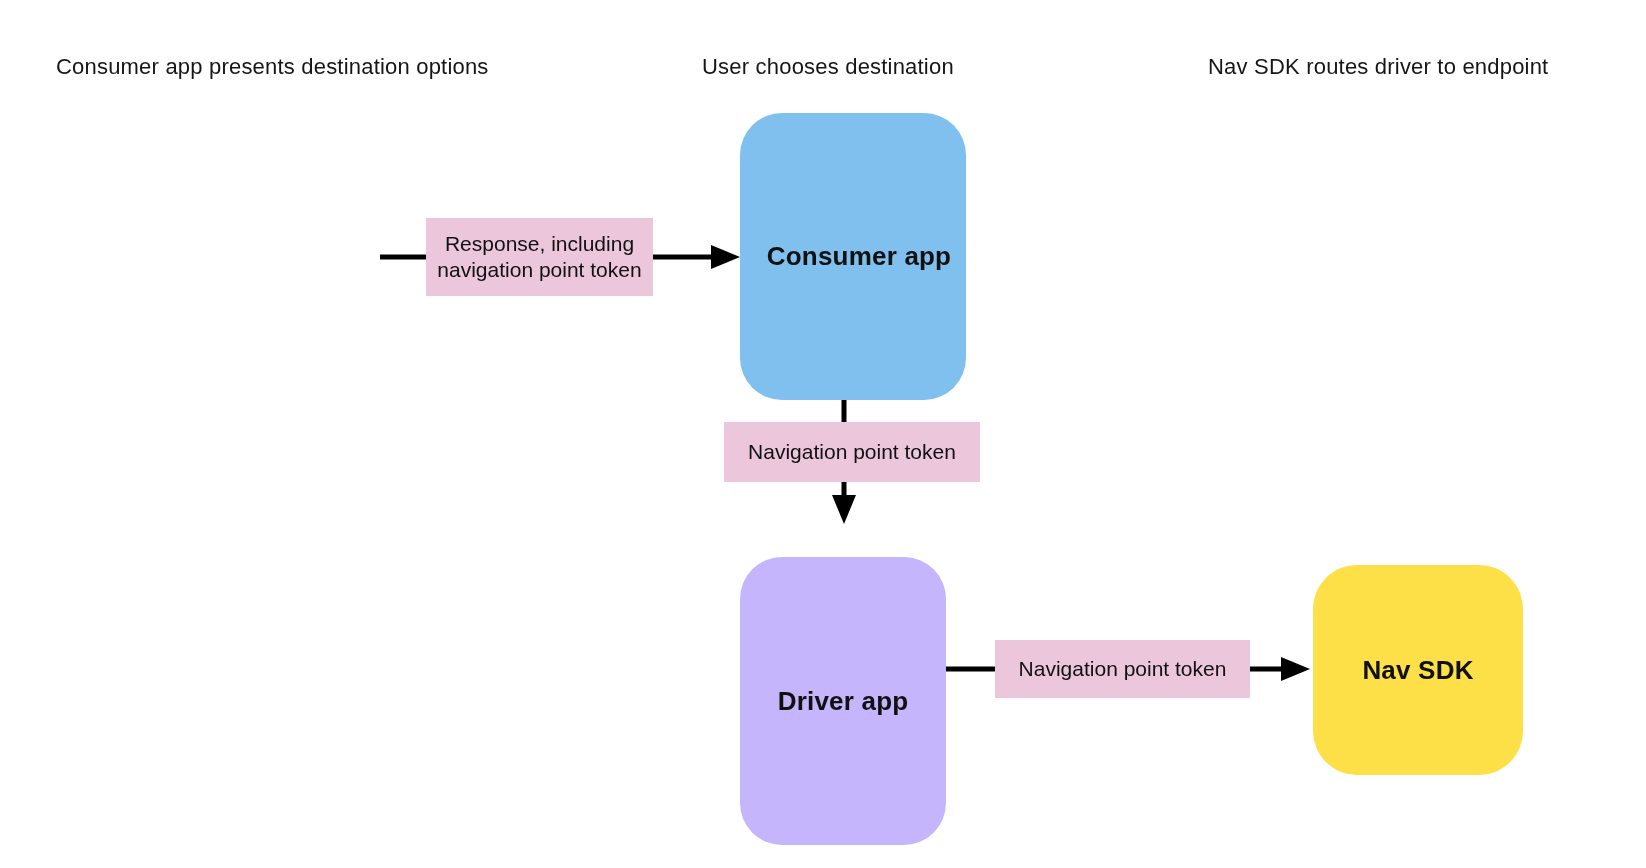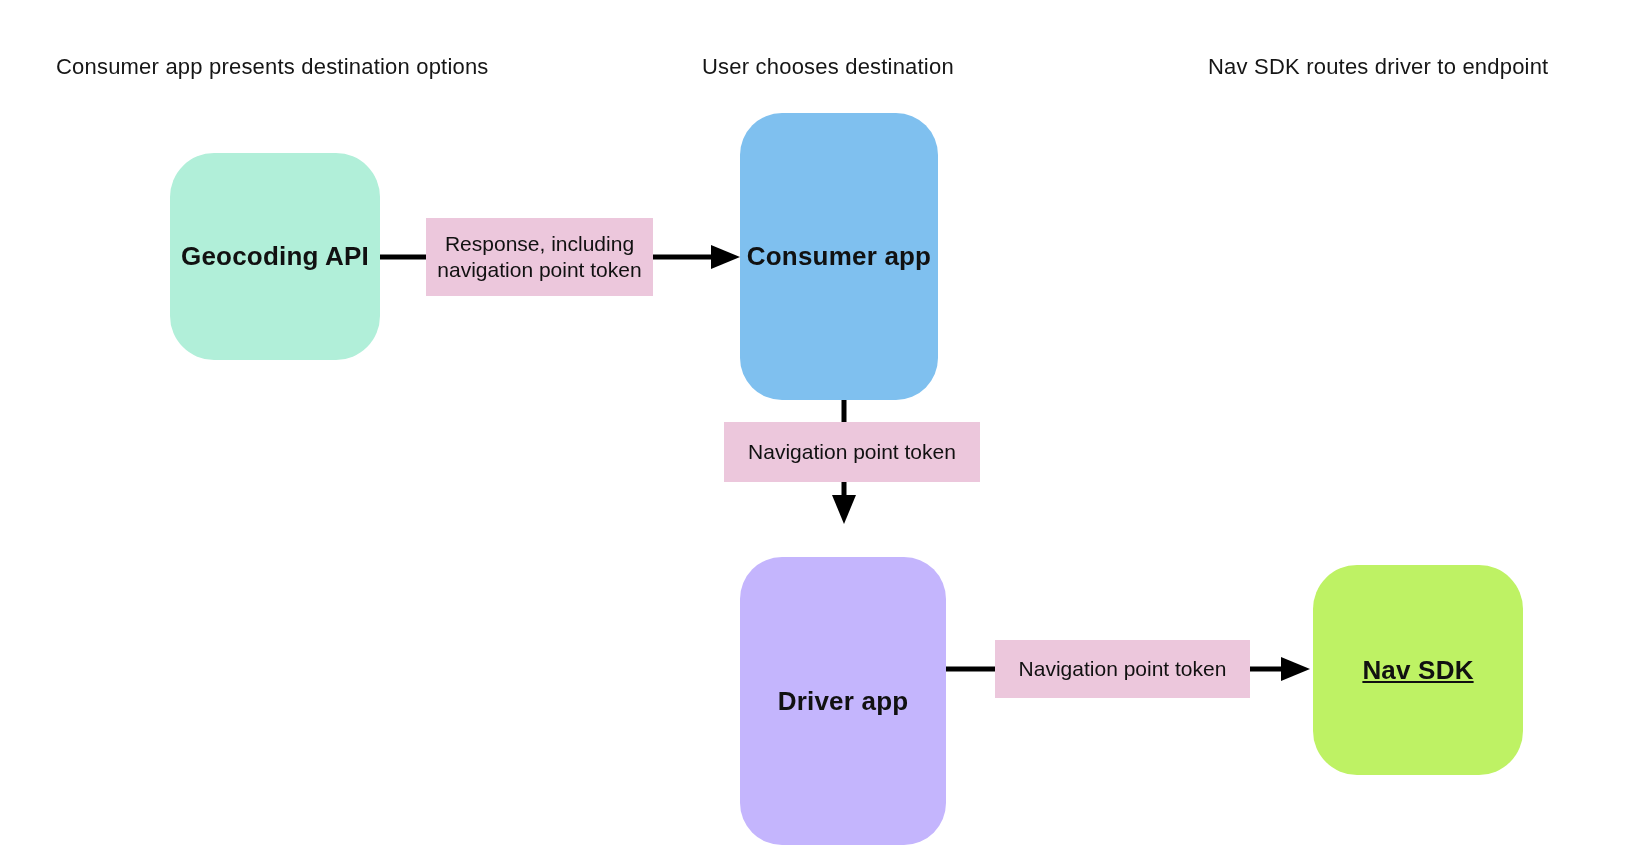--- a/index.html
+++ b/index.html
@@ -39,21 +39,21 @@
     display: flex;
     align-items: center;
     justify-content: center;
     text-align: center;
     font-weight: 700;
     font-size: 26px;
     color: #111111;
     letter-spacing: 0.2px;
   }
   .node-geocoding { left: 170px; top: 153px; width: 210px; height: 207px; border-radius: 44px; background: #b1efd9; }
-  .node-consumer  { left: 740px; top: 113px; width: 198px; height: 287px; border-radius: 42px; background: #7fc0ef; }
+  .node-consumer  { left: 740px; top: 113px; width: 214px; height: 287px; border-radius: 42px; background: #7fc0ef; padding-left: 12px; }
   .node-driver    { left: 740px; top: 525px; width: 206px; height: 288px; border-radius: 42px; background: #7fc0ef; }
   .node-navsdk    { left: 1313px; top: 565px; width: 210px; height: 210px; border-radius: 44px; background: #e8a98d; }
   .edge-label {
     position: absolute;
     z-index: 2;
     display: flex;
     align-items: center;
     justify-content: center;
     text-align: center;
     background: #ecc7dc;
@@ -88,18 +88,17 @@
     <g>
       <line x1="946" y1="669" x2="1284" y2="669" stroke="#000000" stroke-width="5"></line>
       <polygon points="1310,669 1281,657 1281,681" fill="#000000"></polygon>
     </g>
   </svg>
 
   <div class="edge-label edge-label-1" style="background-color: rgb(236, 199, 220);">Response, including navigation point token</div>
   <div class="edge-label edge-label-2" style="background-color: rgb(236, 199, 220);">Navigation point token</div>
   <div class="edge-label edge-label-3" style="background-color: rgb(236, 199, 220);">Navigation point token</div>
 
-  <div class="node node-geocoding" style="background-color: rgb(177, 239, 217);">Geocoding API</div>
   <div class="node node-consumer" style="background-color: rgb(127, 192, 239);">Consumer app</div>
   <div class="node node-driver" style="background-color: #c4b5fd; margin-top: 32px;">Driver app</div>
-  <div class="node node-navsdk" style="background-color: #bef264; text-decoration: underline;">Nav SDK</div>
+  <div class="node node-navsdk" style="background-color: #fde047;">Nav SDK</div>
 
 </div>
 
 </body></html>

